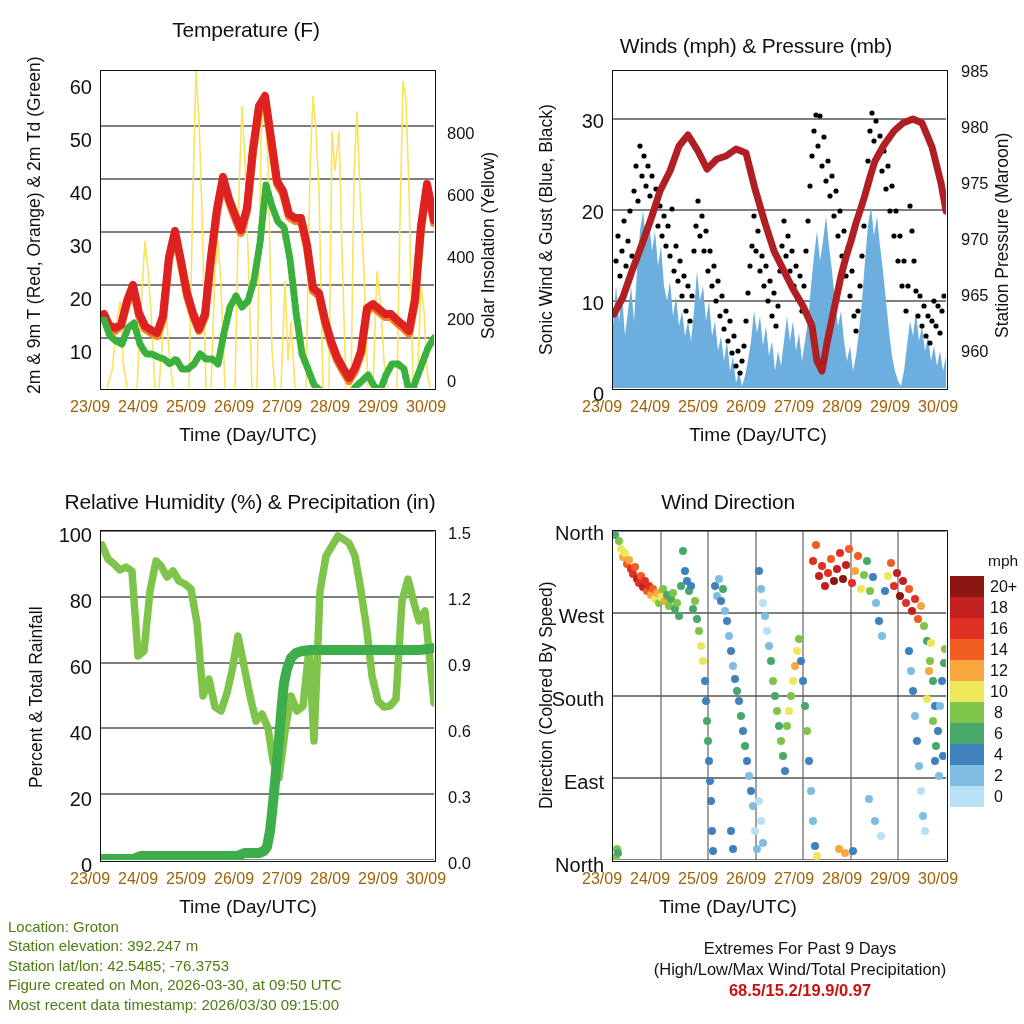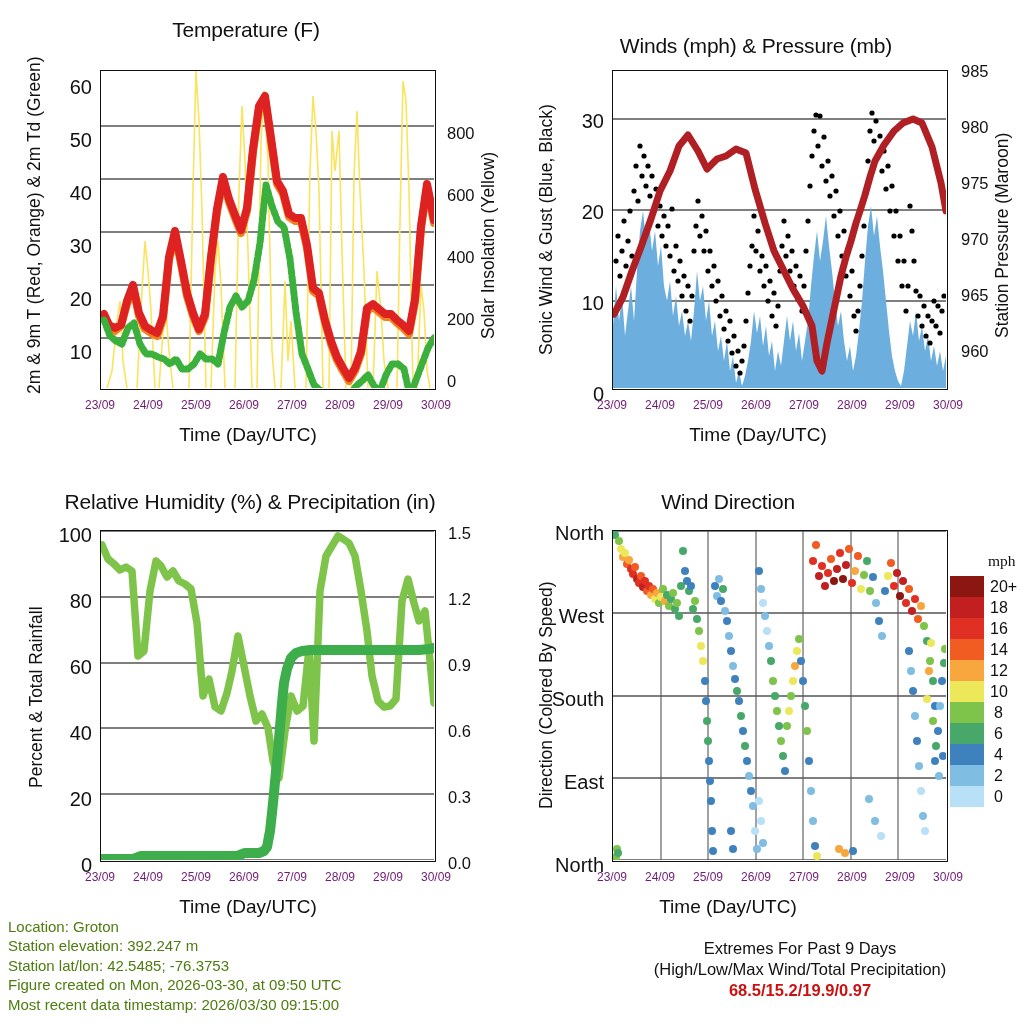--- a/index.html
+++ b/index.html
@@ -15,21 +15,21 @@
   }
   .plotbox{position:absolute;border:1.6px solid #111;background:#fff;box-sizing:border-box;}
   svg{display:block;}
   .ylab-left,.ylab-right{
     position:absolute;font-size:17.5px;color:#111;
     writing-mode:vertical-rl;transform:rotate(180deg);
     white-space:nowrap;text-align:center;
   }
   .ytick{position:absolute;font-size:20px;color:#111;text-align:right;white-space:nowrap;}
   .ytick-r{position:absolute;font-size:16.5px;color:#111;text-align:left;white-space:nowrap;}
-  .xtick{position:absolute;font-size:12px;color:#701a75;text-align:center;white-space:nowrap;}
+  .xtick{position:absolute;font-size:16px;color:#a16207;text-align:left;white-space:nowrap;}
   .xlab{position:absolute;width:100%;text-align:center;font-size:19px;color:#111;}
   .footer{position:absolute;left:8px;font-size:15px;line-height:19.4px;color:#4d7c0f;white-space:nowrap;}
   .extremes{position:absolute;text-align:center;font-size:16.5px;line-height:21px;color:#111;white-space:nowrap;}
   .extremes .vals{font-weight:bold;}
   .cbar{position:absolute;}
   .cbar-band{width:34px;}
   .cbar-title{position:absolute;font-size:15.5px;color:#111;}
   .cbar-lab{position:absolute;font-size:16px;color:#111;white-space:nowrap;}
 </style>
 </head>
@@ -594,21 +594,21 @@
   <div class="xtick" style="left:214px;top:390px;width:60px;">26/09</div>
   <div class="xtick" style="left:262px;top:390px;width:60px;">27/09</div>
   <div class="xtick" style="left:310px;top:390px;width:60px;">28/09</div>
   <div class="xtick" style="left:358px;top:390px;width:60px;">29/09</div>
   <div class="xtick" style="left:406px;top:390px;width:60px;">30/09</div>
 
   <div class="xlab" style="top:416px;left:-40px;">Time (Day/UTC)</div>
 </div>
 
 <div style="position:absolute;left:950px;top:576px;">
-  <div class="cbar-title" style="left:38px;top:-24px;font-family:Liberation Serif, serif;">mph</div>
+  <div class="cbar-title" style="left:38px;top:-24px;">mph</div>
   <div class="cbar" style="left:0;top:0;">
     <div class="cbar-band" style="height:21px;background:#8C1612;"></div>
     <div class="cbar-band" style="height:21px;background:#C21F21;"></div>
     <div class="cbar-band" style="height:21px;background:#E03023;"></div>
     <div class="cbar-band" style="height:21px;background:#F05C22;"></div>
     <div class="cbar-band" style="height:21px;background:#F7A73E;"></div>
     <div class="cbar-band" style="height:21px;background:#EDE75A;"></div>
     <div class="cbar-band" style="height:21px;background:#7FC44A;"></div>
     <div class="cbar-band" style="height:21px;background:#47A86A;"></div>
     <div class="cbar-band" style="height:21px;background:#3F81BC;"></div>

